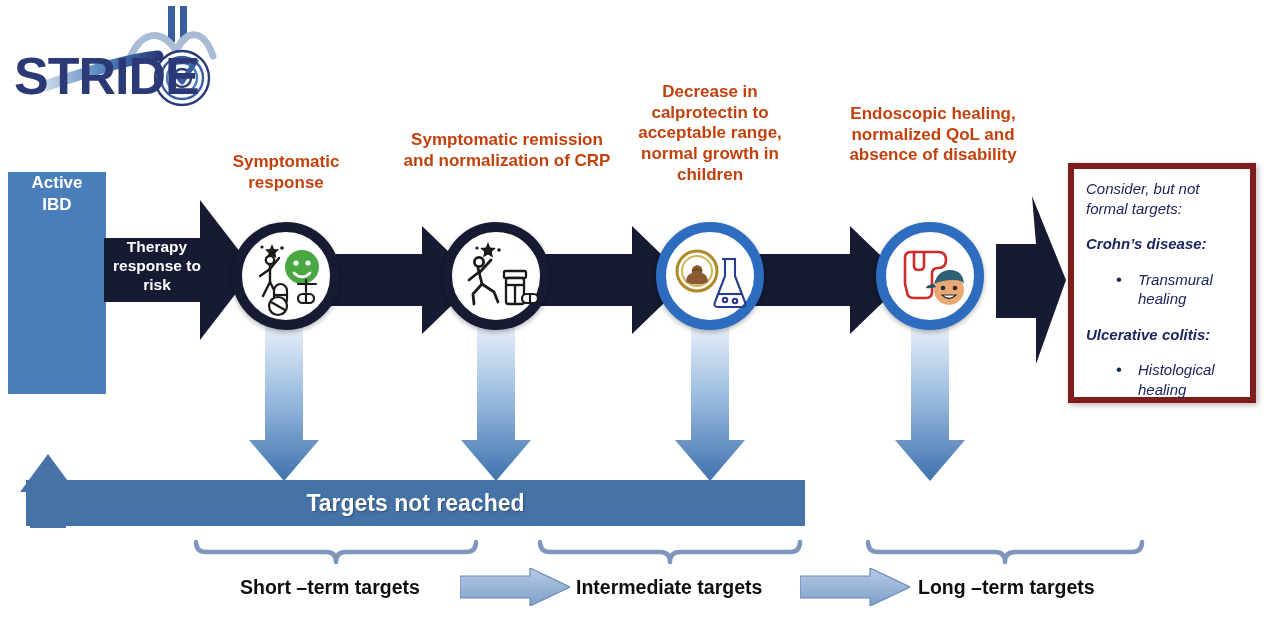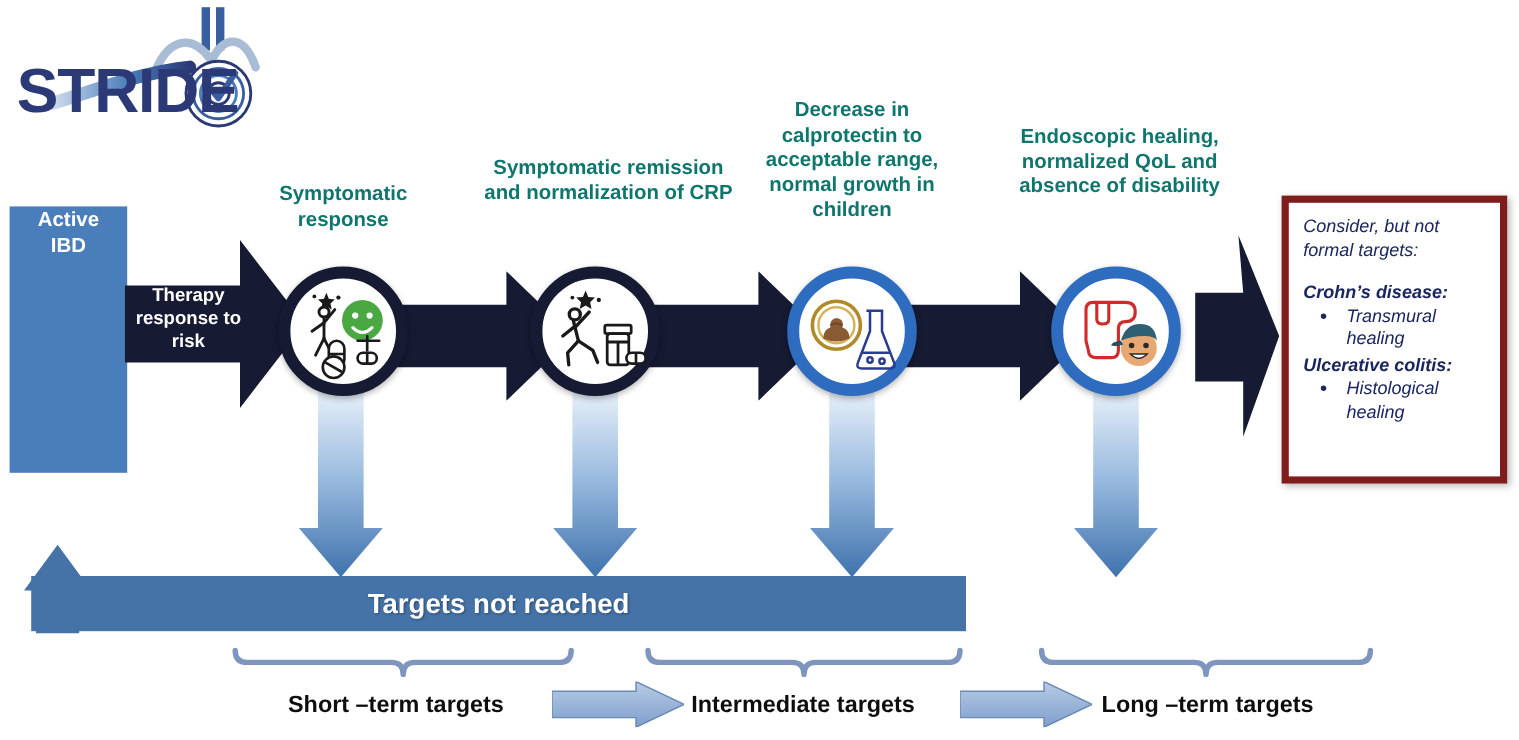--- a/index.html
+++ b/index.html
@@ -52,21 +52,21 @@
     box-shadow: 0 2px 5px rgba(0,0,0,.30);
   }
   .node.dark .ring { border: 10px solid #161a33; }
   .node.blue .ring { border: 10px solid #2e6cc0; }
   .node .art { position: absolute; inset: 0; }
   .node .art svg { position:absolute; left:0; top:0; }
 
   
   .head {
     position: absolute; text-align: center;
-    font-weight: bold; font-size: 17px; color: #0f766e;
+    font-weight: bold; font-size: 17px; color: #c2410c;
     line-height: 1.22;
   }
 
   
   .bar {
     position: absolute; left: 26px; top: 480px;
     width: 779px; height: 46px;
     background: #4573a7;
     display: flex; align-items: center; justify-content: center;
   }
@@ -82,21 +82,21 @@
     width: 188px; height: 240px;
     background: #ffffff;
     border: 6px solid #7f1d1d;
     box-shadow: 2px 2px 6px rgba(0,0,0,.28);
     padding: 10px 10px 8px 12px;
     color: #1b2660; font-style: italic; font-size: 15px; line-height: 1.3;
   }
   .note .nline { margin: 0 0 0 0; }
   .note .gap { height: 14px; }
   .note .strongline { font-weight: bold; font-style: italic; margin-top: 2px;}
-  .note ul { margin: 0; padding-left: 14px; list-style: none; }
+  .note ul { margin: 16px; padding-left: 14px; list-style: none; }
   .note li { position: relative; padding-left: 22px; margin: 0 0 0 0; }
   .note li::before {
     content: "\2022"; position: absolute; left: 0; top: -1px;
     font-size: 17px; font-style: normal;
   }
   .phase {
     position: absolute; font-weight: bold; font-size: 19.5px;
     color: #0e0e0e; white-space: nowrap;
   }
   .phase-arrow { position: absolute; }

